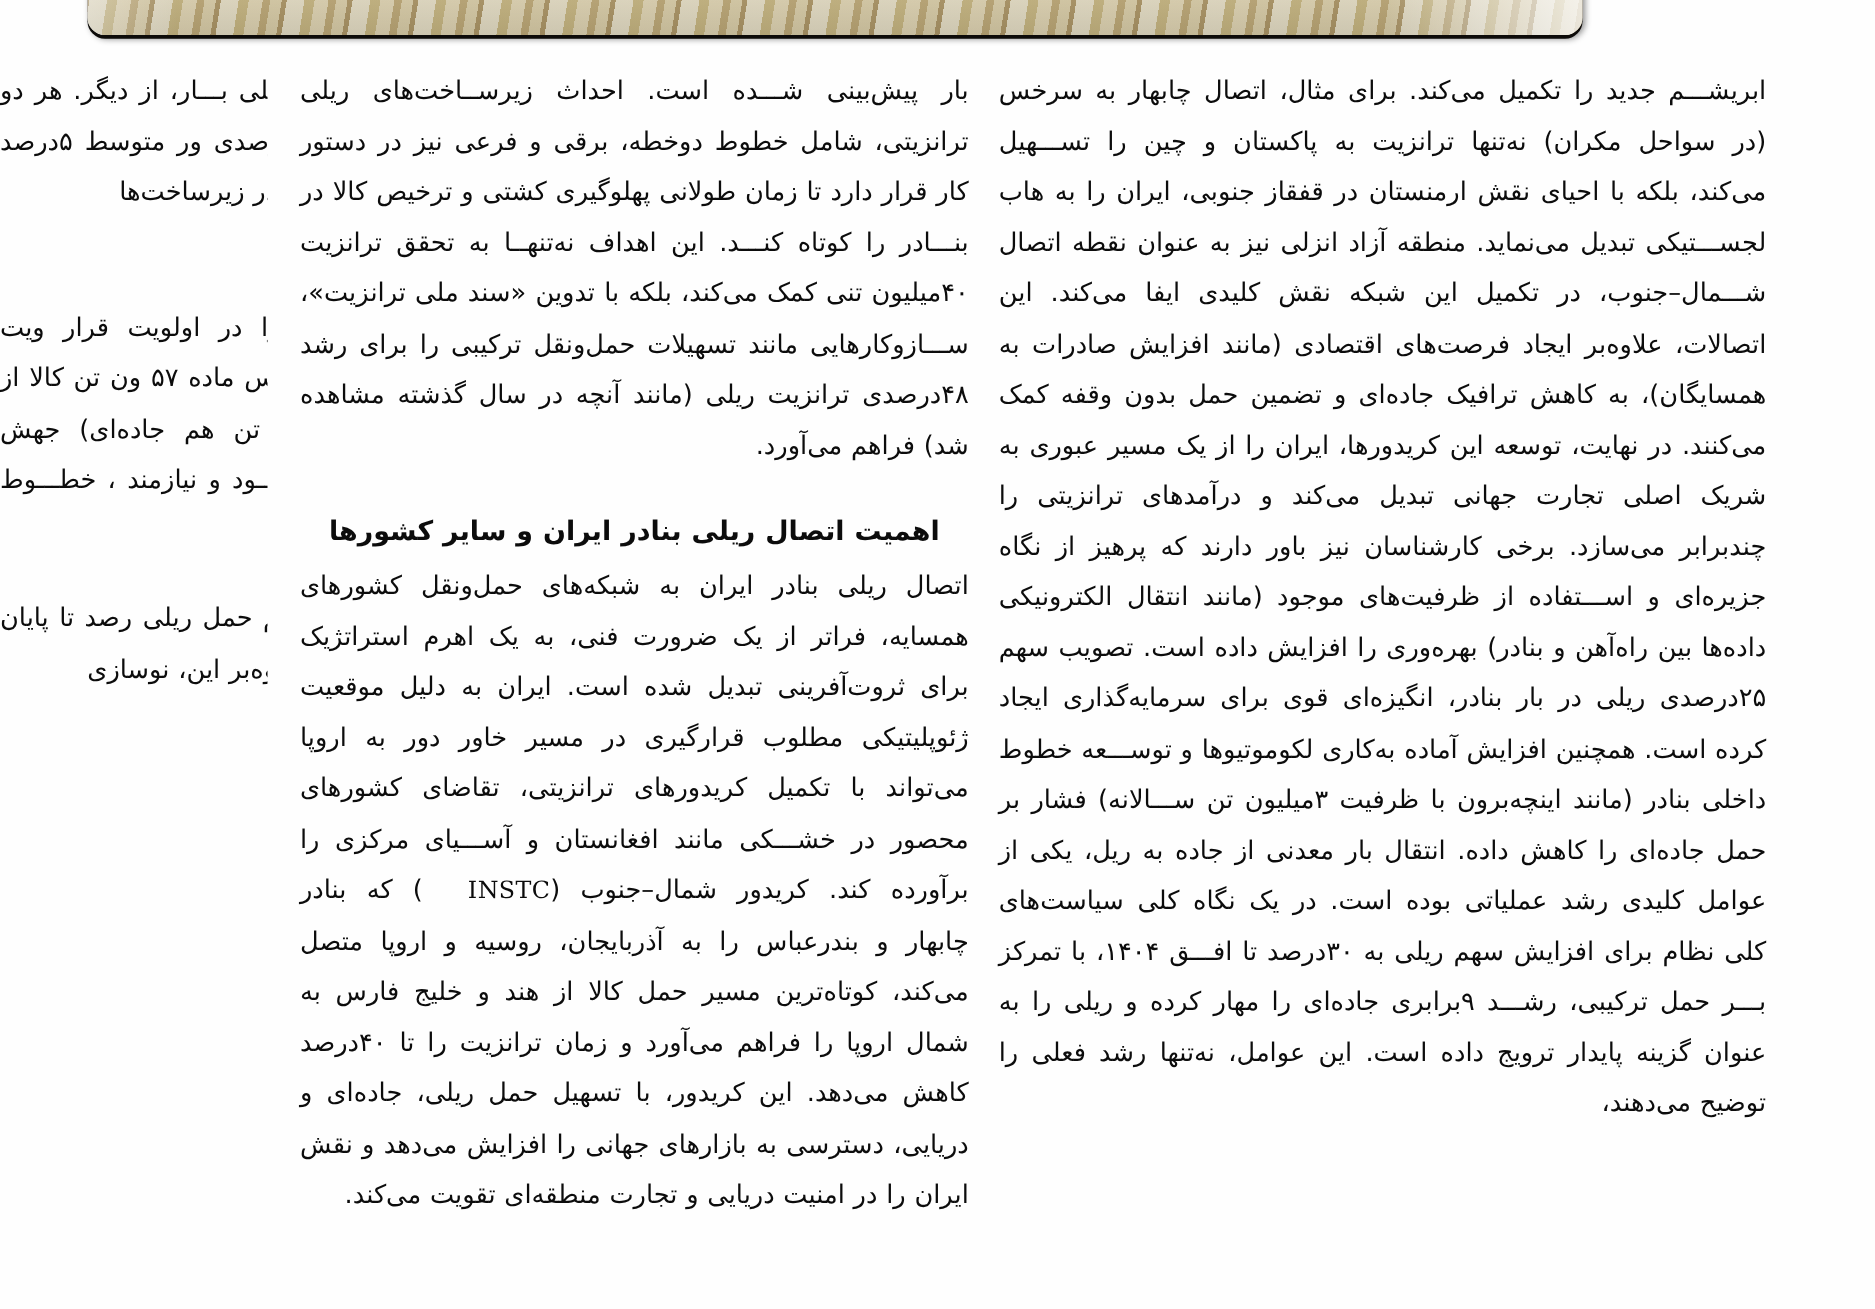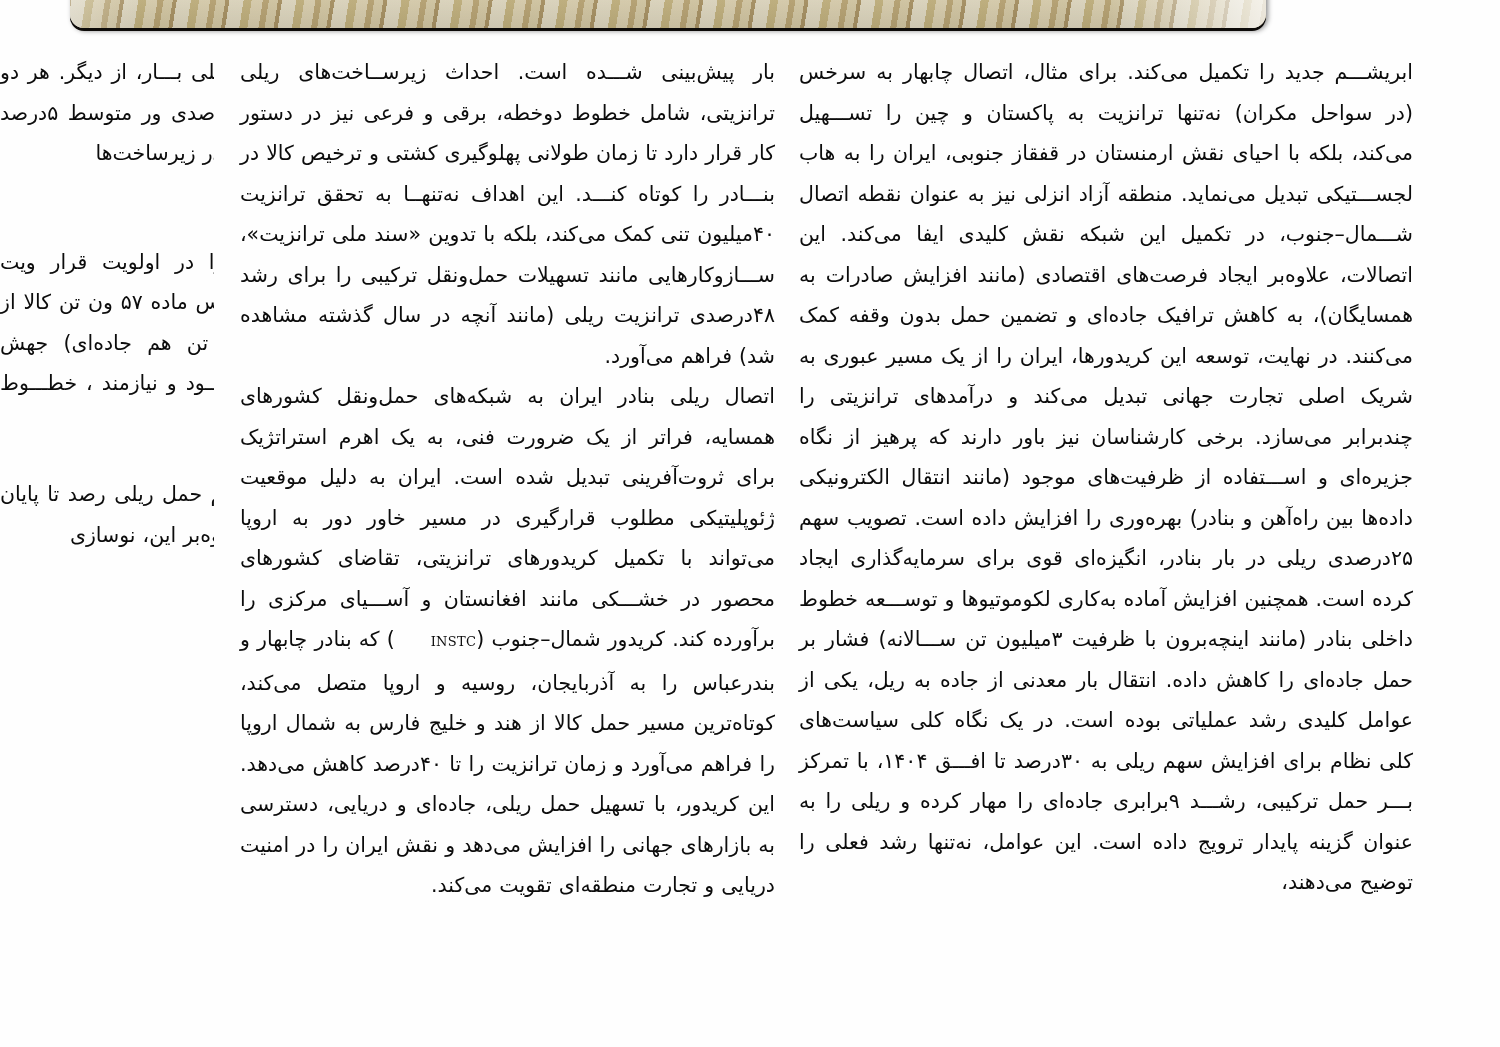--- a/index.html
+++ b/index.html
@@ -128,21 +128,21 @@
     text-align: center;
     margin: 30px 0 2px 0;
     letter-spacing: -0.4px;
   }
   .col-right .subhead { text-align: right; margin-top: 26px; }
 
   .gap { height: 30px; }
 
   .latin {
     font-family: "DejaVu Serif", "Liberation Serif", serif;
-    font-size: 13px;
+    font-size: 19px;
     letter-spacing: 0.3px;
     margin-left: 36px;
   }
 </style>
 </head>
 <body>
 
 <div class="page">
 
   <div class="photo-wrap">
@@ -159,20 +159,21 @@
         <h2 class="subhead">مل‌ونقل ریلی</h2>
         <p class="para">سال گذشته اجرایی را در اولویت قرار ویت جایگاه ایران ت. بر اساس ماده ۵۷ ون تن کالا از بنادر ت به ۲۰میلیون تن هم جاده‌ای) جهش گذاری با همکاری می‌شــود و نیازمند ، خطـــوط ریلی و</p>
         <div class="gap"></div>
         <p class="para">افزایش سهم ریلی سهم حمل ریلی رصد تا پایان برنامه کاهش وابستگی وه‌بر این، نوسازی</p>
       </div>
     </div>
 
     <div class="col col-mid">
       <p class="para">بار پیش‌بینی شـــده است. احداث زیرســاخت‌های ریلی ترانزیتی، شامل خطوط دوخطه، برقی و فرعی نیز در دستور کار قرار دارد تا زمان طولانی پهلوگیری کشتی و ترخیص کالا در بنـــادر را کوتاه کنـــد. این اهداف نه‌تنهــا به تحقق ترانزیت ۴۰میلیون تنی کمک می‌کند، بلکه با تدوین «سند ملی ترانزیت»، ســـازوکارهایی مانند تسهیلات حمل‌ونقل ترکیبی را برای رشد ۴۸درصدی ترانزیت ریلی (مانند آنچه در سال گذشته مشاهده شد) فراهم می‌آورد.</p>
 
+      <h2 class="subhead">اهمیت اتصال ریلی بنادر ایران و سایر کشورها</h2>
 
       <p class="para"><span>اتصال ریلی بنادر ایران به شبکه‌های حمل‌ونقل کشورهای همسایه، فراتر از یک ضرورت فنی، به یک اهرم استراتژیک برای ثروت‌آفرینی تبدیل شده است. ایران به دلیل موقعیت ژئوپلیتیکی مطلوب قرارگیری در مسیر خاور دور به اروپا می‌تواند با تکمیل کریدورهای ترانزیتی، تقاضای کشورهای محصور در خشـــکی مانند افغانستان و آســـیای مرکزی را برآورده کند. کریدور شمال–جنوب (</span><span class="latin">INSTC</span><span>) که بنادر چابهار و بندرعباس را به آذربایجان، روسیه و اروپا متصل می‌کند، کوتاه‌ترین مسیر حمل کالا از هند و خلیج فارس به شمال اروپا را فراهم می‌آورد و زمان ترانزیت را تا ۴۰درصد کاهش می‌دهد. این کریدور، با تسهیل حمل ریلی، جاده‌ای و دریایی، دسترسی به بازارهای جهانی را افزایش می‌دهد و نقش ایران را در امنیت دریایی و تجارت منطقه‌ای تقویت می‌کند.</span></p>
     </div>
 
     <div class="col col-left">
       <p class="para">ابریشـــم جدید را تکمیل می‌کند. برای مثال، اتصال چابهار به سرخس (در سواحل مکران) نه‌تنها ترانزیت به پاکستان و چین را تســـهیل می‌کند، بلکه با احیای نقش ارمنستان در قفقاز جنوبی، ایران را به هاب لجســـتیکی تبدیل می‌نماید. منطقه آزاد انزلی نیز به عنوان نقطه اتصال شـــمال–جنوب، در تکمیل این شبکه نقش کلیدی ایفا می‌کند. این اتصالات، علاوه‌بر ایجاد فرصت‌های اقتصادی (مانند افزایش صادرات به همسایگان)، به کاهش ترافیک جاده‌ای و تضمین حمل بدون وقفه کمک می‌کنند. در نهایت، توسعه این کریدورها، ایران را از یک مسیر عبوری به شریک اصلی تجارت جهانی تبدیل می‌کند و درآمدهای ترانزیتی را چندبرابر می‌سازد. برخی کارشناسان نیز باور دارند که پرهیز از نگاه جزیره‌ای و اســـتفاده از ظرفیت‌های موجود (مانند انتقال الکترونیکی داده‌ها بین راه‌آهن و بنادر) بهره‌وری را افزایش داده است. تصویب سهم ۲۵درصدی ریلی در بار بنادر، انگیزه‌ای قوی برای سرمایه‌گذاری ایجاد کرده است. همچنین افزایش آماده به‌کاری لکوموتیوها و توســـعه خطوط داخلی بنادر (مانند اینچه‌برون با ظرفیت ۳میلیون تن ســـالانه) فشار بر حمل جاده‌ای را کاهش داده. انتقال بار معدنی از جاده به ریل، یکی از عوامل کلیدی رشد عملیاتی بوده است. در یک نگاه کلی سیاست‌های کلی نظام برای افزایش سهم ریلی به ۳۰درصد تا افـــق ۱۴۰۴، با تمرکز بـــر حمل ترکیبی، رشـــد ۹برابری جاده‌ای را مهار کرده و ریلی را به عنوان گزینه پایدار ترویج داده است. این عوامل، نه‌تنها رشد فعلی را توضیح می‌دهند،</p>
     </div>
 
   </div>
 </div>

